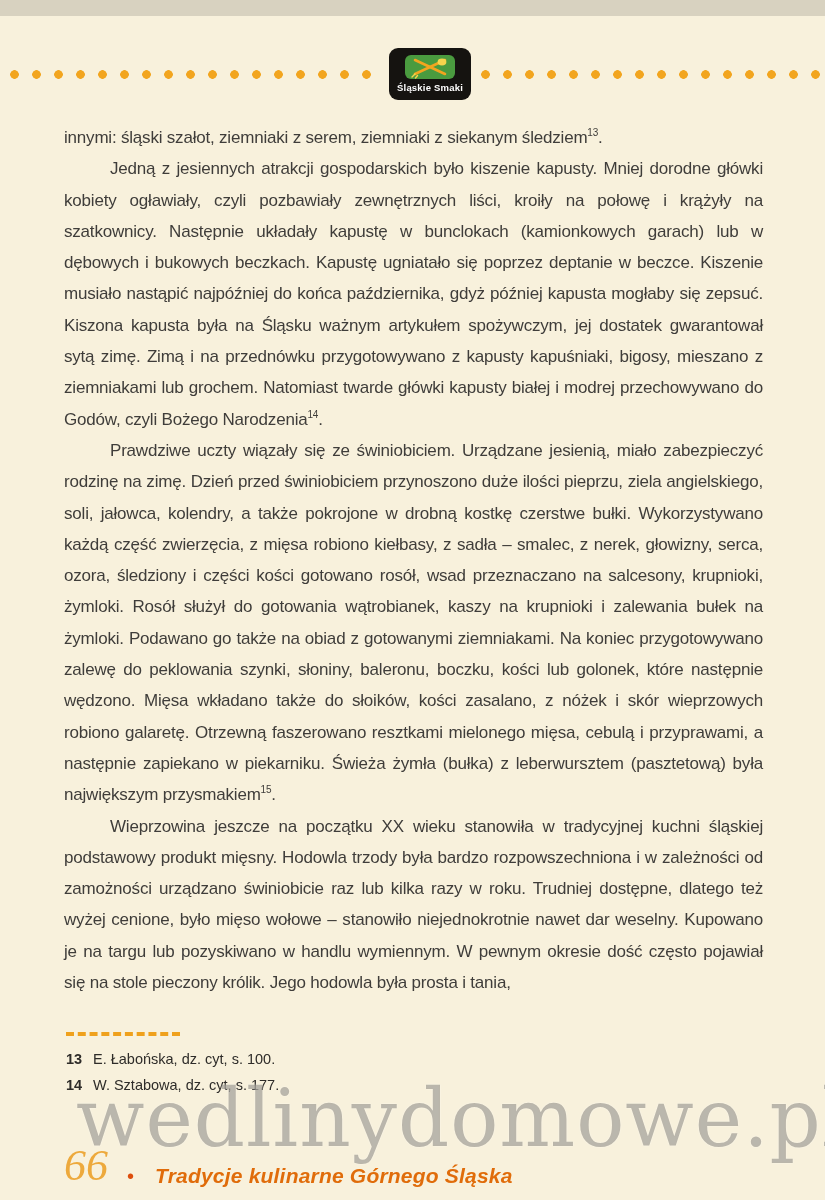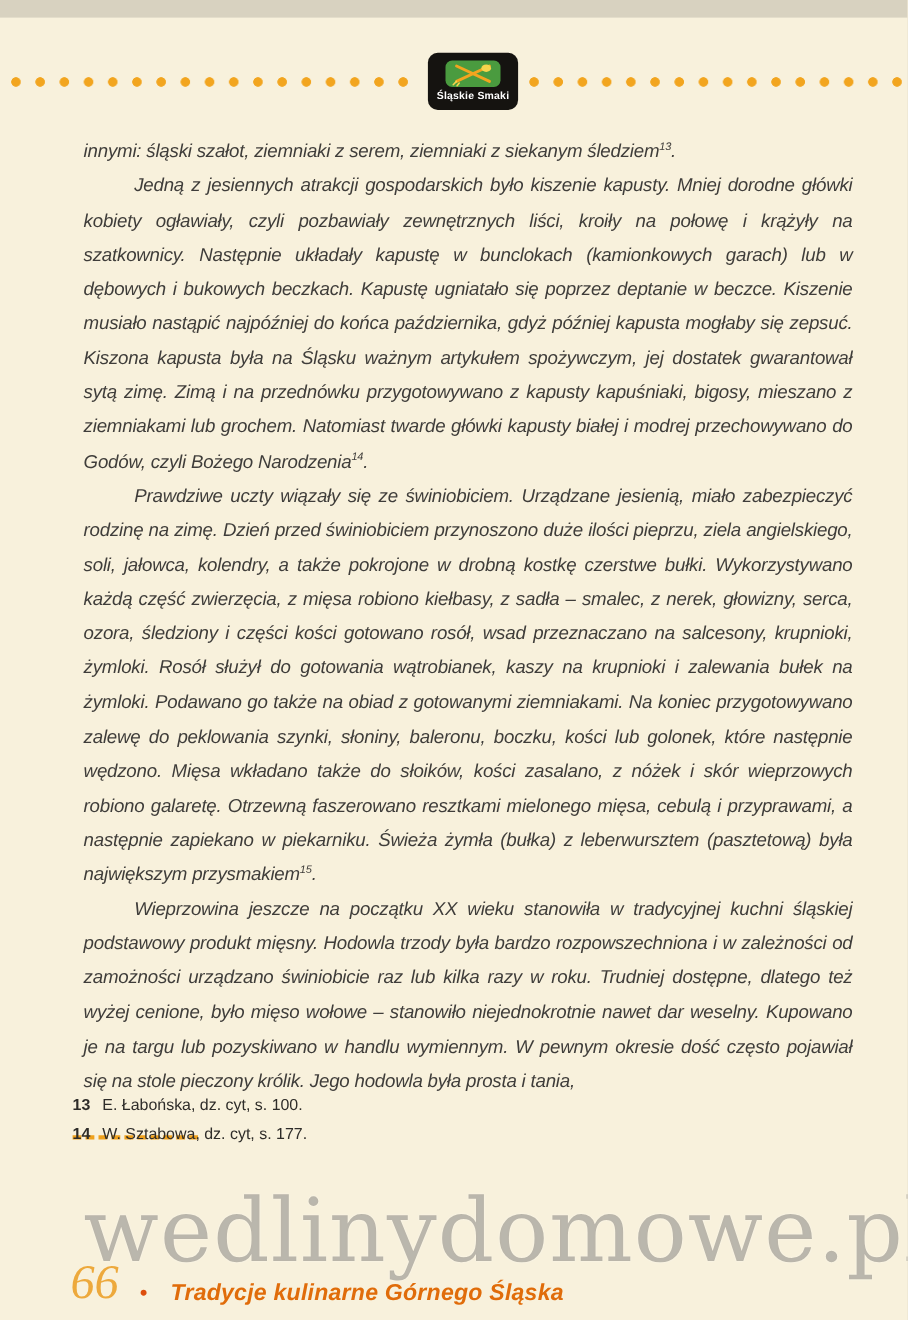--- a/index.html
+++ b/index.html
@@ -51,49 +51,48 @@
     font-weight: bold;
     letter-spacing: 0.2px;
     margin-top: 2px;
     white-space: nowrap;
   }
 
   
   .content {
     position: absolute;
     top: 106px;
-    left: 76px;
+    left: 64px;
     width: 699px;
     color: #3f3d3a;
     font-size: 17px;
     letter-spacing: -0.2px;
     line-height: 31.3px;
     text-align: justify;
-    font-style: italic;
   }
   .para { margin: 0; }
   .para.indent { text-indent: 46px; }
   sup {
     font-size: 10px;
     line-height: 0;
     vertical-align: super;
   }
 
   
   .fn-divider {
     position: absolute;
     left: 66px;
     top: 1016px;
     width: 114px;
     border-top: 4px dashed #efa11d;
   }
   .footnotes {
     position: absolute;
     left: 66px;
-    top: 976px;
+    top: 1030px;
     font-size: 14.5px;
     color: #2e2c29;
     line-height: 26px;
     font-style: normal;
   }
   .footnote { white-space: nowrap; }
   .fn-num {
     font-weight: bold;
     display: inline-block;
     width: 27px;

